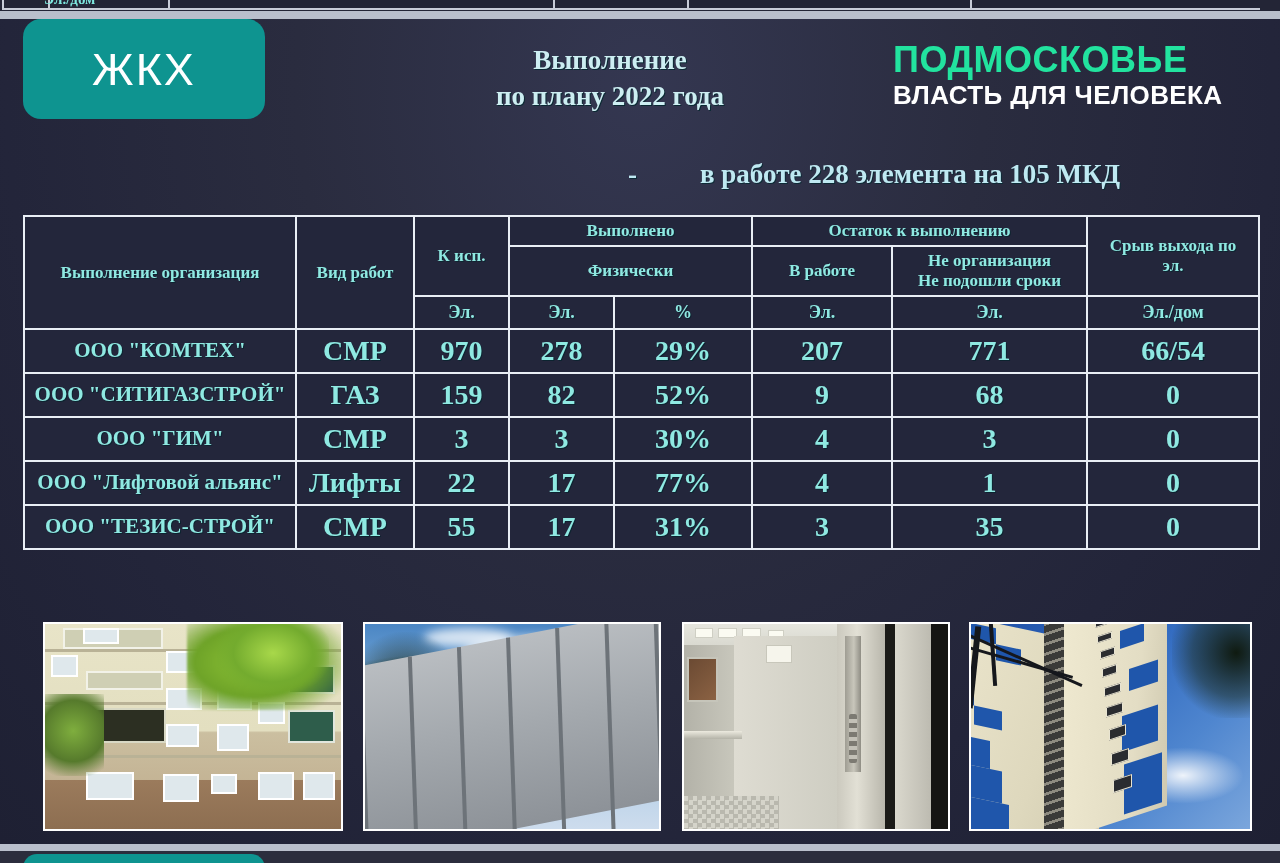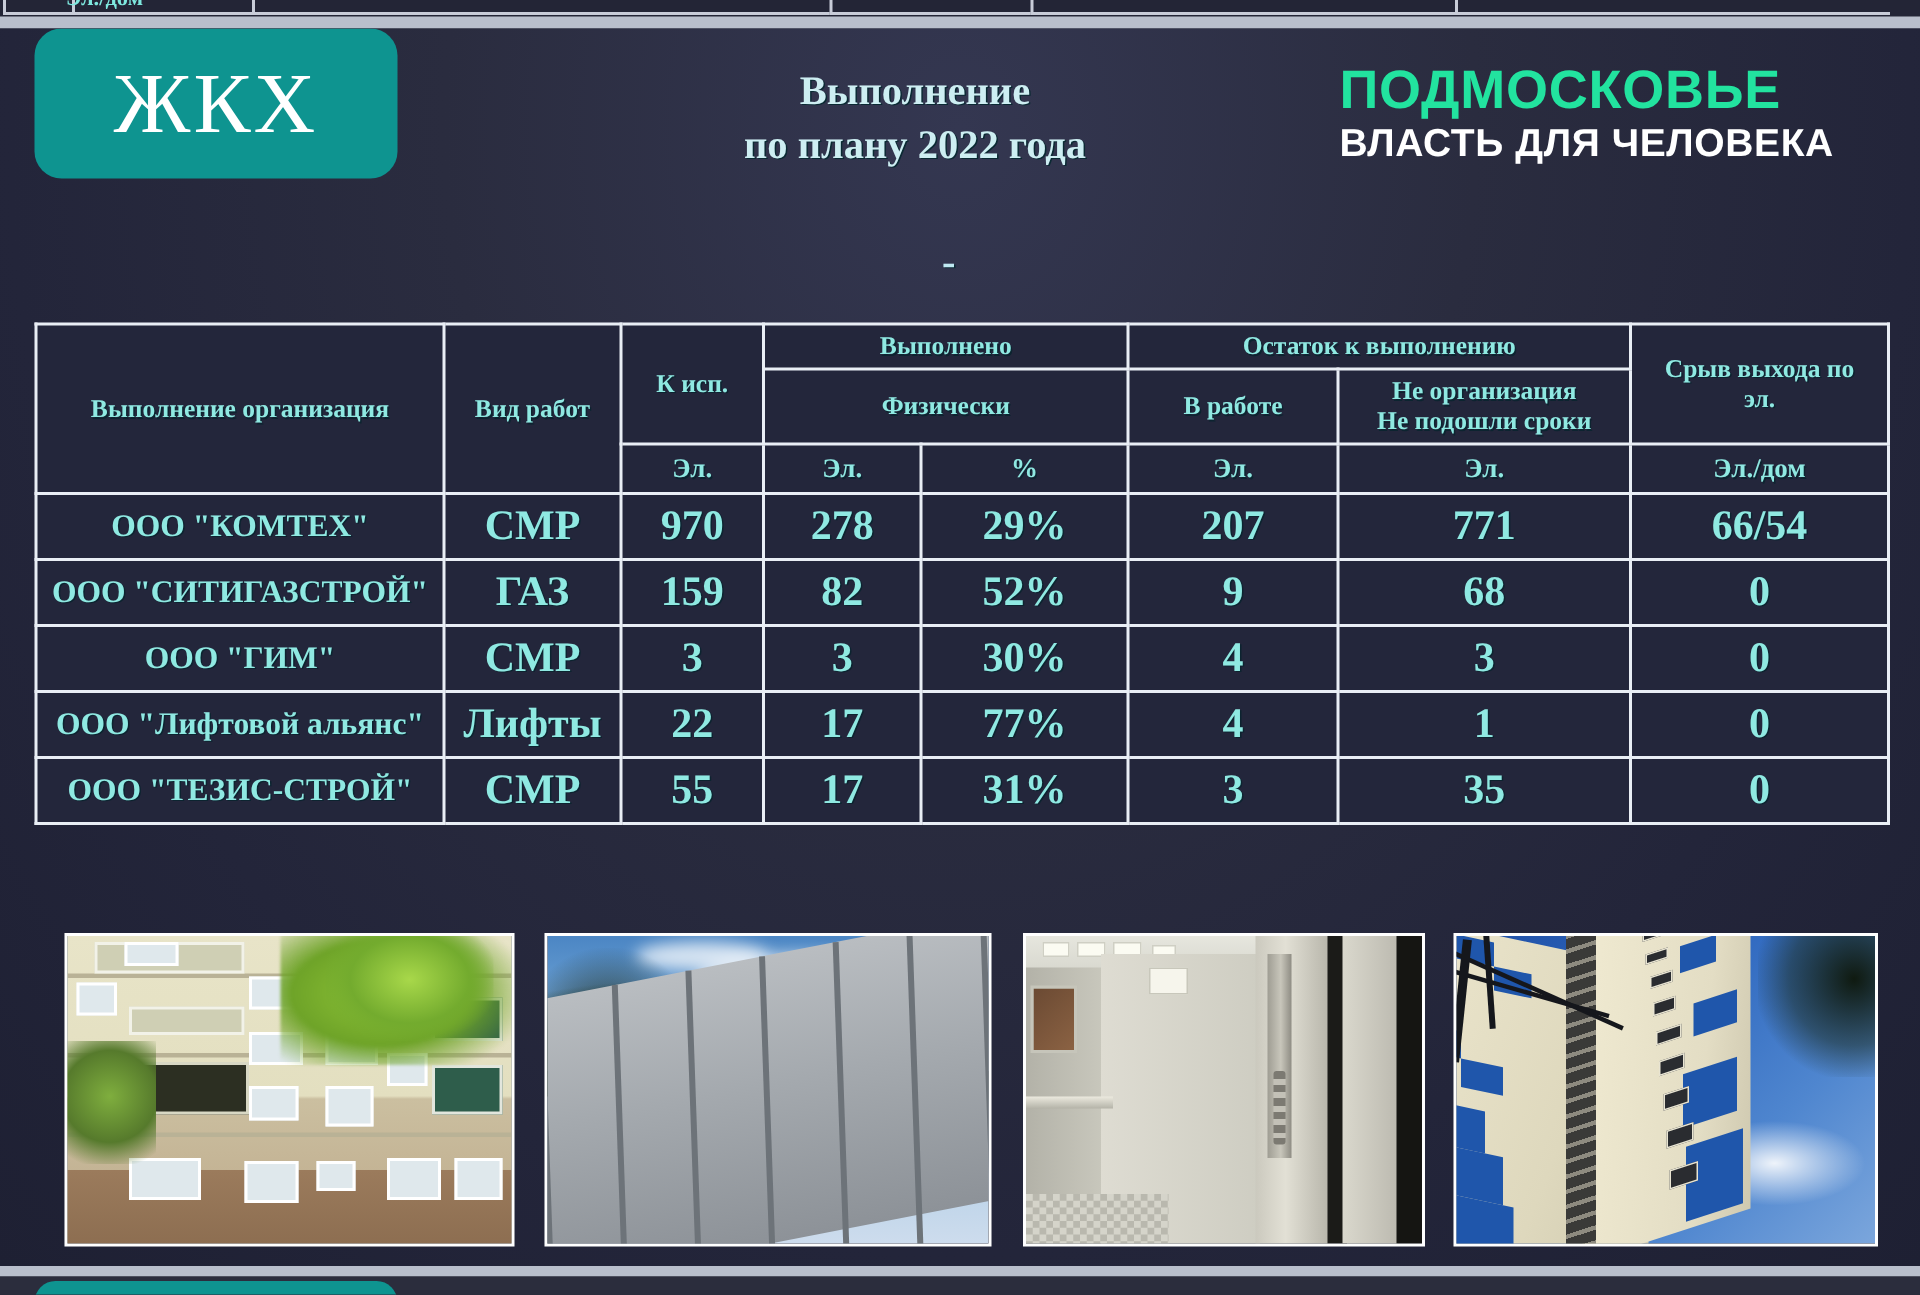--- a/index.html
+++ b/index.html
@@ -56,22 +56,22 @@
   
   #logo-badge {
     position: absolute;
     left: 23px; top: 0px;
     width: 242px; height: 100px;
     background: #0e9490;
     border-radius: 18px;
     display: flex; align-items: center; justify-content: center;
   }
   #logo-badge .logo-text {
-    font-family: Liberation Serif, serif;
-    font-size: 57px;
+    font-family: Liberation Sans, sans-serif;
+    font-size: 45px;
     color: #ffffff;
     letter-spacing: 2px;
     line-height: 1;
   }
 
   #slide-title {
     position: absolute;
     left: 380px; top: 24px;
     width: 460px;
     text-align: center;
@@ -310,20 +310,21 @@
     <div>по плану 2022 года</div>
   </div>
 
   <div id="brand-block">
     <div id="brand-top">ПОДМОСКОВЬЕ</div>
     <div id="brand-bottom">ВЛАСТЬ ДЛЯ ЧЕЛОВЕКА</div>
   </div>
 
   <div id="stats-line">
     <span id="stats-dash">-</span>
+    <span id="stats-right">в работе 228 элемента на 105 МКД</span>
   </div>
 
   <table id="data-table">
     <colgroup>
       <col class="c-org">
         <col class="c-kind">
         <col class="c-kisp">
         <col class="c-elf">
       <col class="c-pct">
         <col class="c-work">

